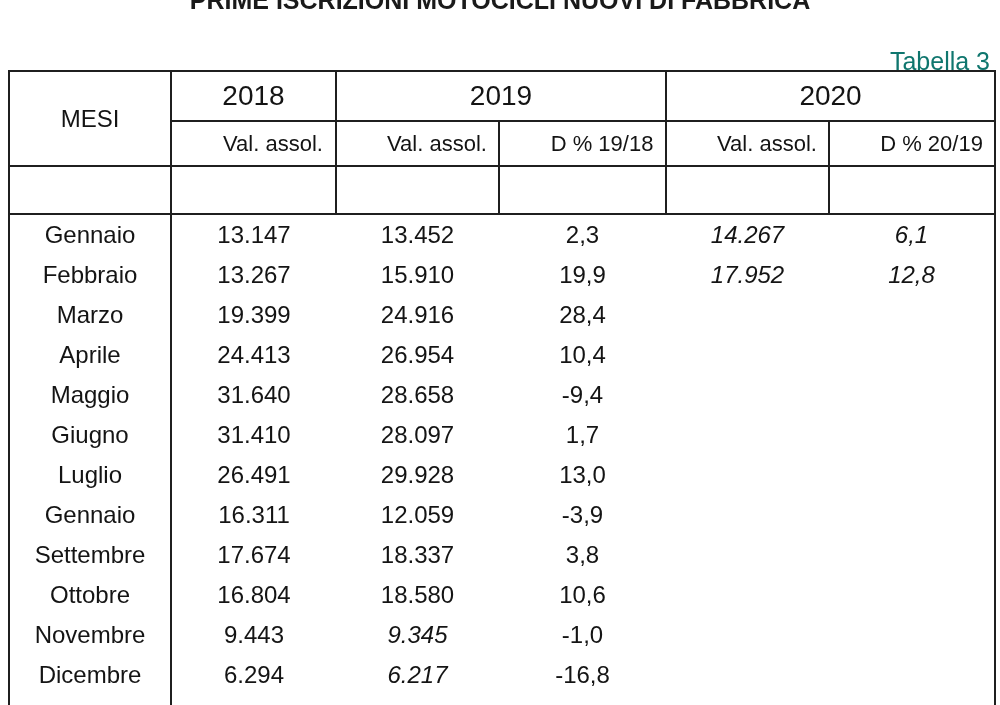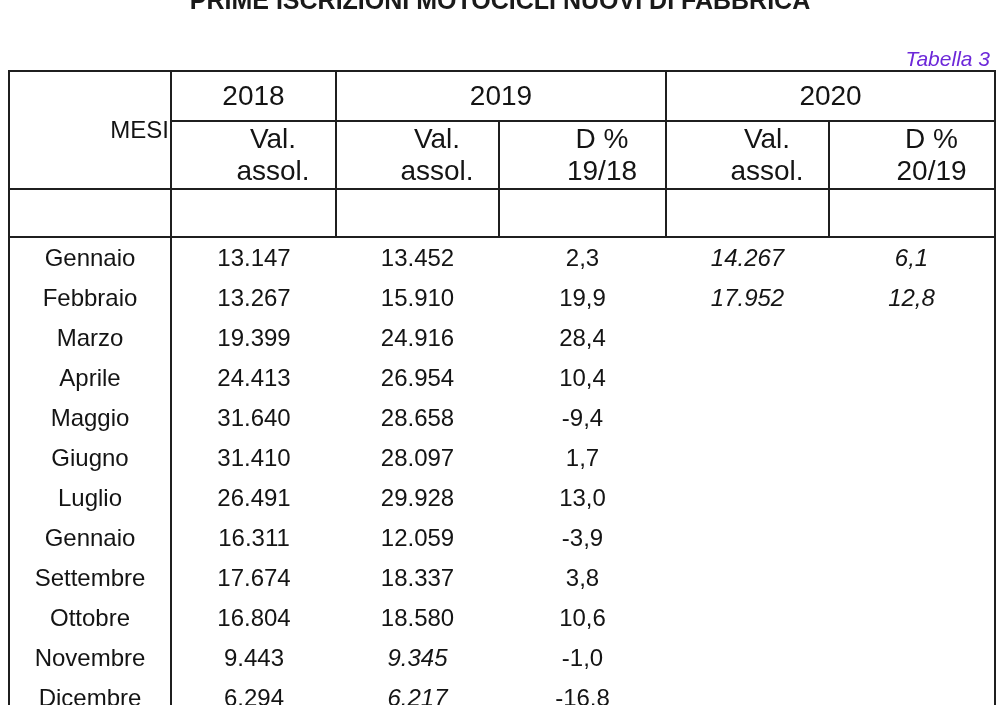--- a/index.html
+++ b/index.html
@@ -13,34 +13,34 @@
     background:#ffffff;color:var(--ink);
     font-family:"Liberation Sans", sans-serif;
   }
   .doc-title{
     position:absolute;top:-13px;left:0;width:1000px;
     text-align:center;font-weight:bold;font-size:25px;
     line-height:26px;white-space:nowrap;color:#1a1a1a;
   }
   .tabella-label{
     position:absolute;top:47px;right:10px;
-    font-size:21px;color:#6d28d9;font-style:italic;
+    font-size:25px;color:#0f766e;
   }
   table.grid-table{
     position:absolute;top:70px;left:8px;
     width:986px;border-collapse:collapse;table-layout:fixed;
     border:2px solid var(--line);
   }
   thead th{
     border:2px solid var(--line);
     font-weight:normal;text-align:center;vertical-align:middle;
   }
   th.year-cell{height:46px;font-size:28px;}
-  th.mesi-cell{font-size:24px;text-align:right;}
-  th.sub-cell{height:41px;font-size:28px;padding-left:40px;}
+  th.mesi-cell{font-size:24px;}
+  th.sub-cell{height:41px;font-size:22px;padding-left:40px;}
   tr.spacer-row td{
     height:4px;padding:0;
     border-left:2px solid var(--line);
     border-right:2px solid var(--line);
     border-bottom:2px solid var(--line);
   }
   tbody.data-body td{
     text-align:center;vertical-align:middle;
     height:40px;font-size:24px;padding:0;
   }

